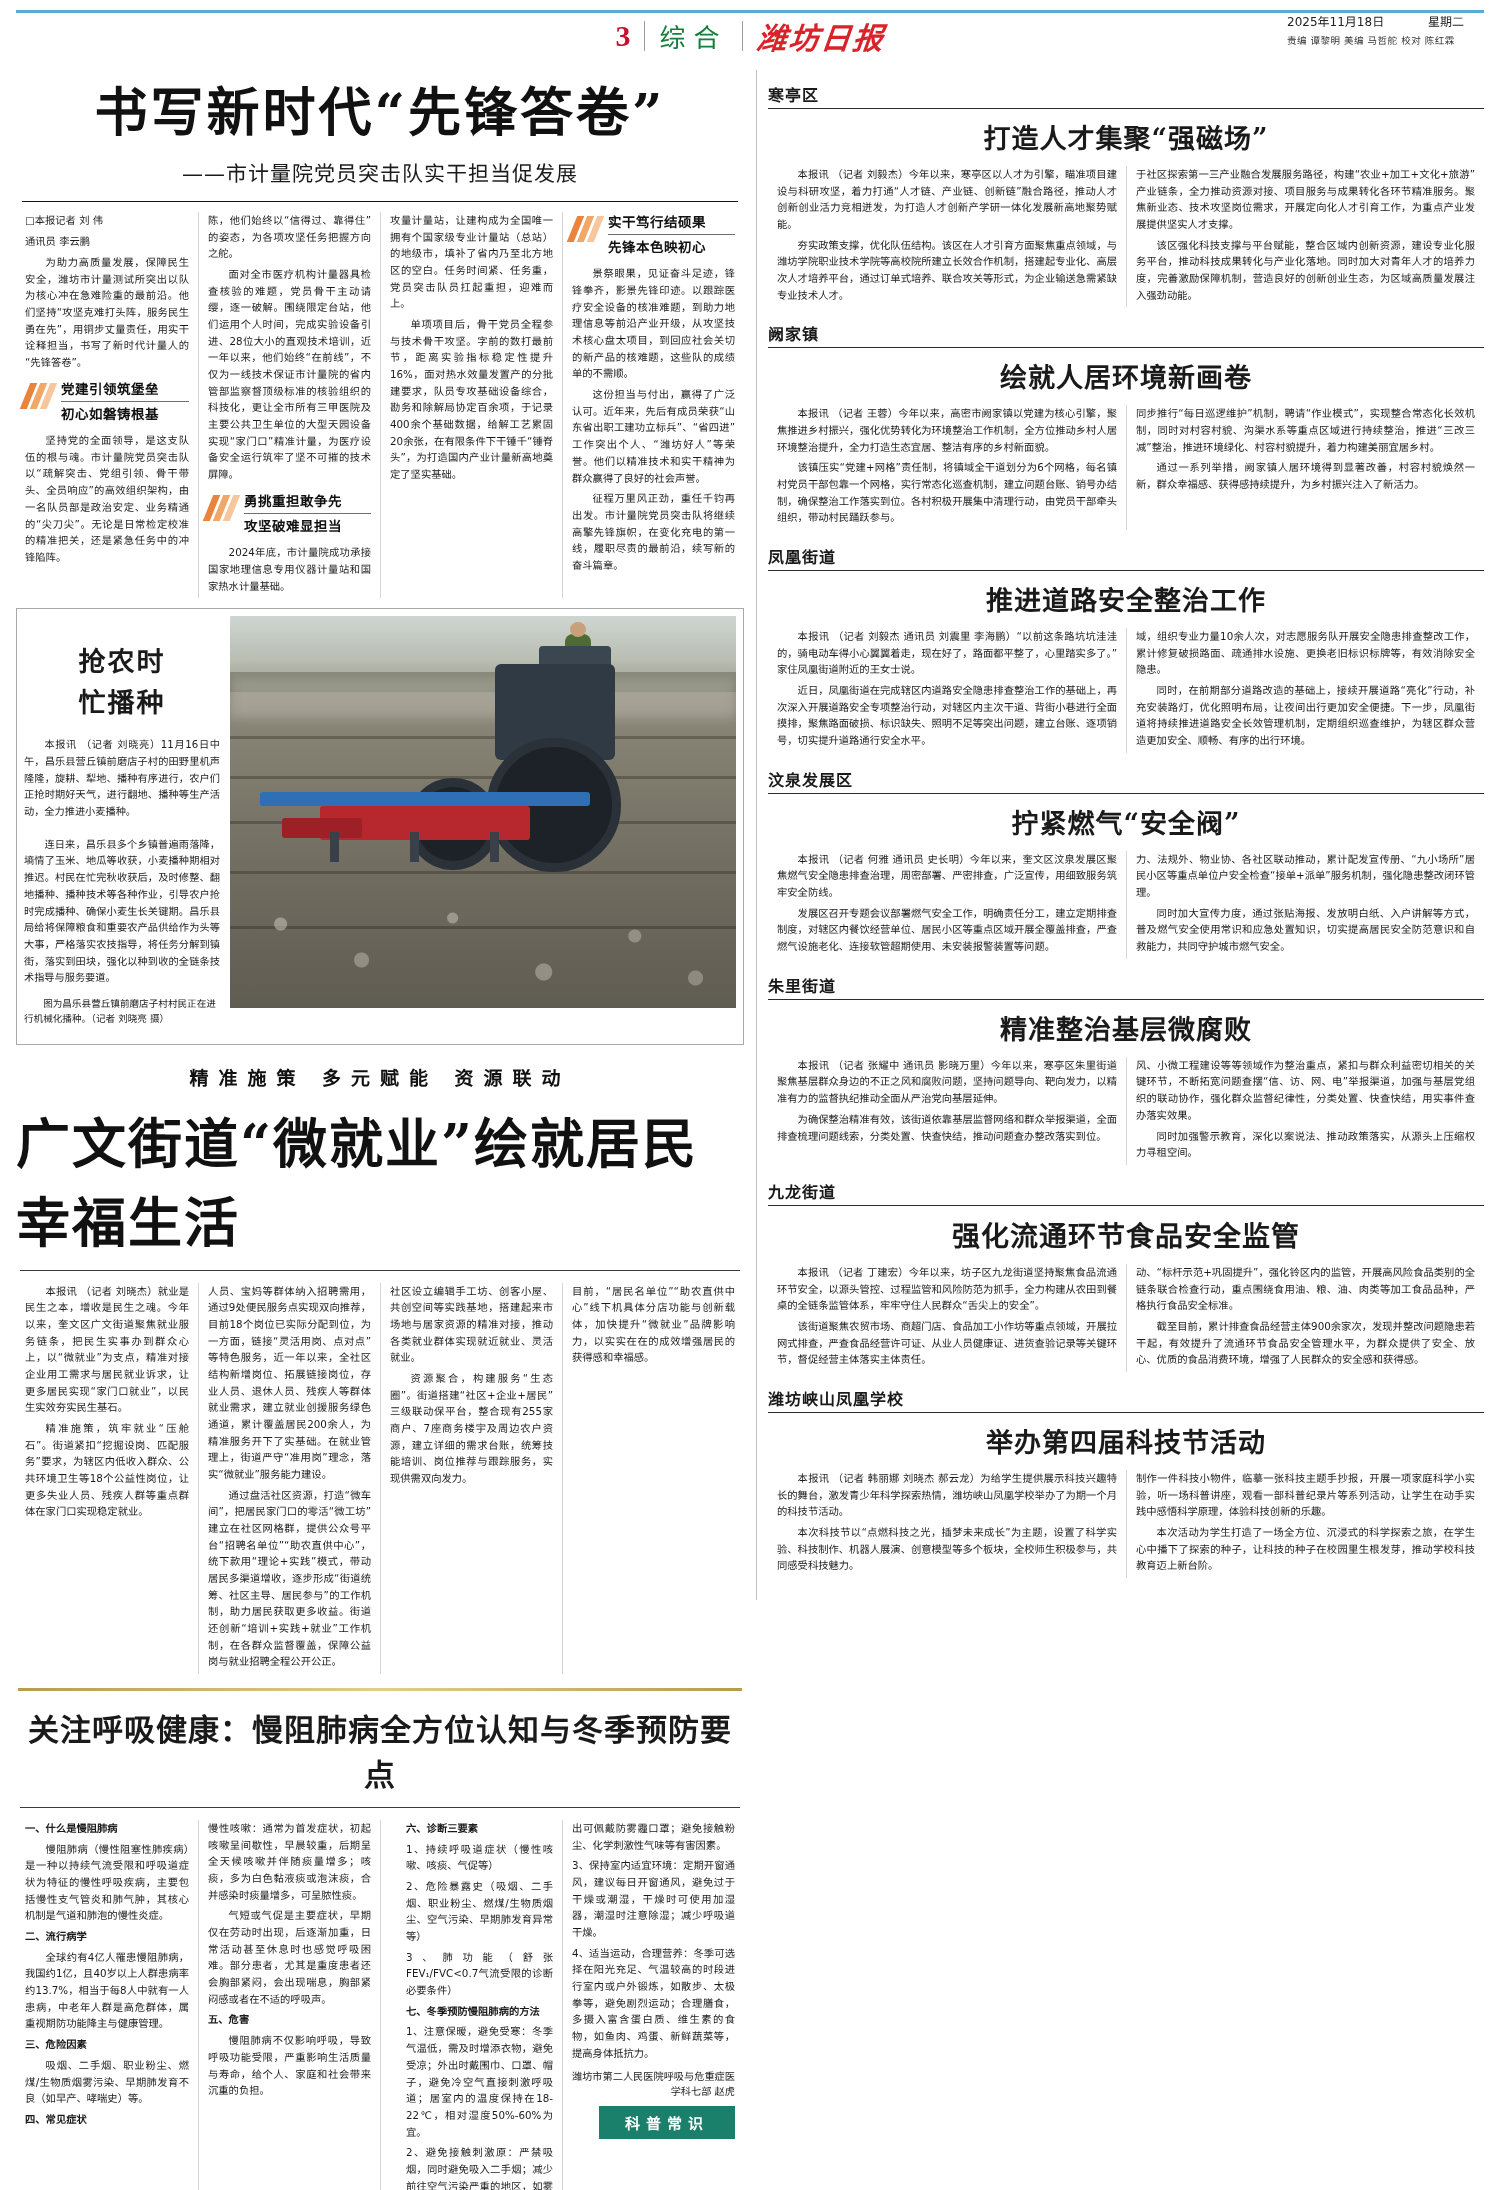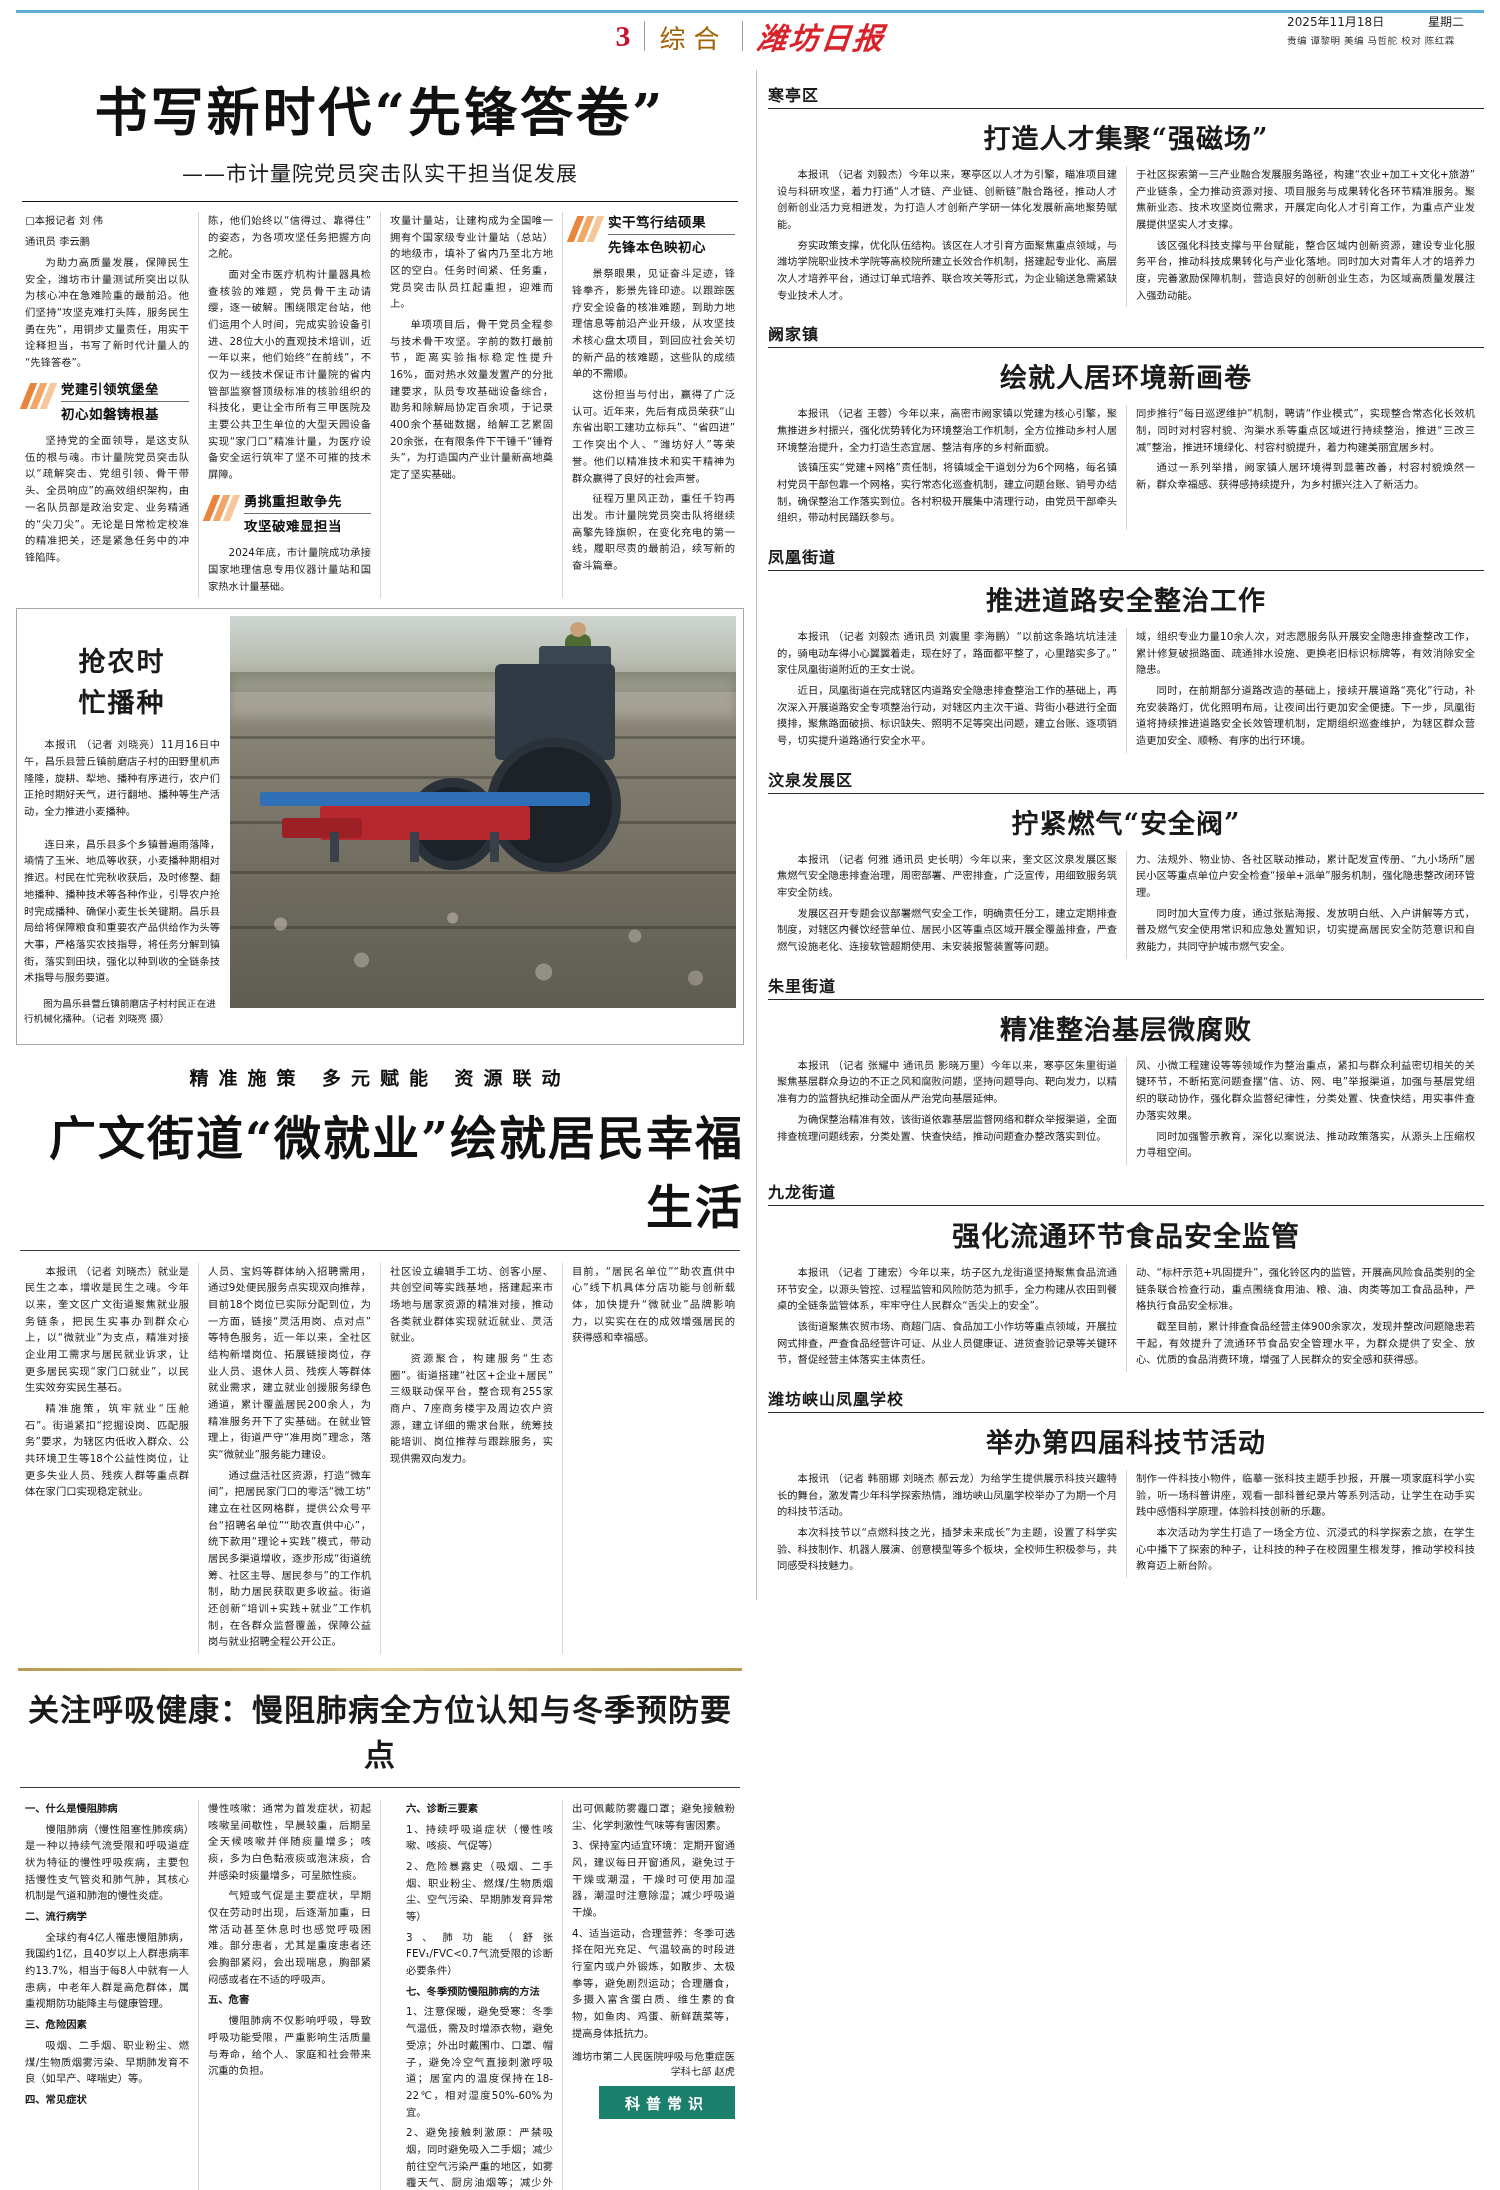--- a/index.html
+++ b/index.html
@@ -11,21 +11,21 @@
     overflow:hidden;
   }
   .page{width:1500px;height:2190px;position:relative;box-sizing:border-box;padding:0 16px;}
 
   
   .masthead{height:62px;position:relative;border-bottom:none;}
   .rule-top{position:absolute;left:0;right:0;top:10px;height:3px;background:#5aacd6;}
   .mast-center{position:absolute;left:0;right:0;top:14px;display:flex;align-items:center;justify-content:center;gap:14px;}
   .mast-num{font-size:30px;font-weight:bold;color:#c8102e;font-family:"Liberation Serif",serif;line-height:1;}
   .mast-sep{width:1px;height:30px;background:#9b9b9b;}
-  .mast-sec{font-size:26px;letter-spacing:8px;color:#a16207;font-family:Liberation Serif, serif;}
+  .mast-sec{font-size:26px;letter-spacing:8px;color:#15803d;font-family:Liberation Mono, monospace;}
   .mast-logo{font-size:30px;font-weight:bold;color:#d8232a;letter-spacing:2px;
     font-family:"DejaVu Serif",serif;font-style:italic;transform:skewX(-6deg);}
   .mast-right{position:absolute;right:20px;top:12px;text-align:left;}
   .mast-date{font-size:12px;color:#222;font-family:"DejaVu Sans",sans-serif;}
   .mast-date .wd{margin-left:40px;}
   .mast-staff{font-size:9.5px;color:#333;margin-top:4px;font-family:"DejaVu Sans",sans-serif;letter-spacing:.5px;}
 
   
   .body-wrap{position:relative;}
 
@@ -100,21 +100,21 @@
   .implement{position:absolute;left:30px;top:150px;width:330px;height:96px;}
   .imp-bar{position:absolute;left:0;top:26px;width:330px;height:14px;background:#2f6fb5;border-radius:3px;}
   .imp-red{position:absolute;left:60px;top:40px;width:210px;height:34px;background:#b7282e;border-radius:3px;}
   .imp-red2{position:absolute;left:22px;top:52px;width:80px;height:20px;background:#9d2026;border-radius:3px;}
   .imp-leg{position:absolute;top:66px;width:9px;height:30px;background:#394049;}
   .dust{position:absolute;left:0;right:0;top:62px;height:40px;background:rgba(225,222,212,.30);filter:blur(6px);}
 
   
   .kicker{font-size:19px;text-align:center;letter-spacing:10px;margin-top:18px;
     font-family:"DejaVu Sans",sans-serif;color:#111;font-weight:bold;}
-  .hl-2{font-size:47px;font-weight:bold;text-align:right;margin-top:10px;letter-spacing:2px;
+  .hl-2{font-size:54px;font-weight:bold;text-align:left;margin-top:10px;letter-spacing:2px;
     font-family:"DejaVu Serif",serif;color:#111;}
   .rule-thin{height:1px;background:#3a3a3a;margin:12px 4px;}
   .rule-gold{height:3px;background:linear-gradient(90deg,#b99a4f,#e3cd8e,#b99a4f);margin:14px 2px;}
 
   
   .hl-3{font-size:31px;font-weight:bold;text-align:center;letter-spacing:1px;margin-top:12px;
      font-family:"DejaVu Serif",serif;}
   .kp-badge{display:inline-block;background:#1a7f6b;color:#fff;font-size:15px;font-weight:bold;
      padding:6px 26px;letter-spacing:6px;font-family:"DejaVu Sans",sans-serif;}
   .kp-wrap{text-align:right;margin-top:8px;}

